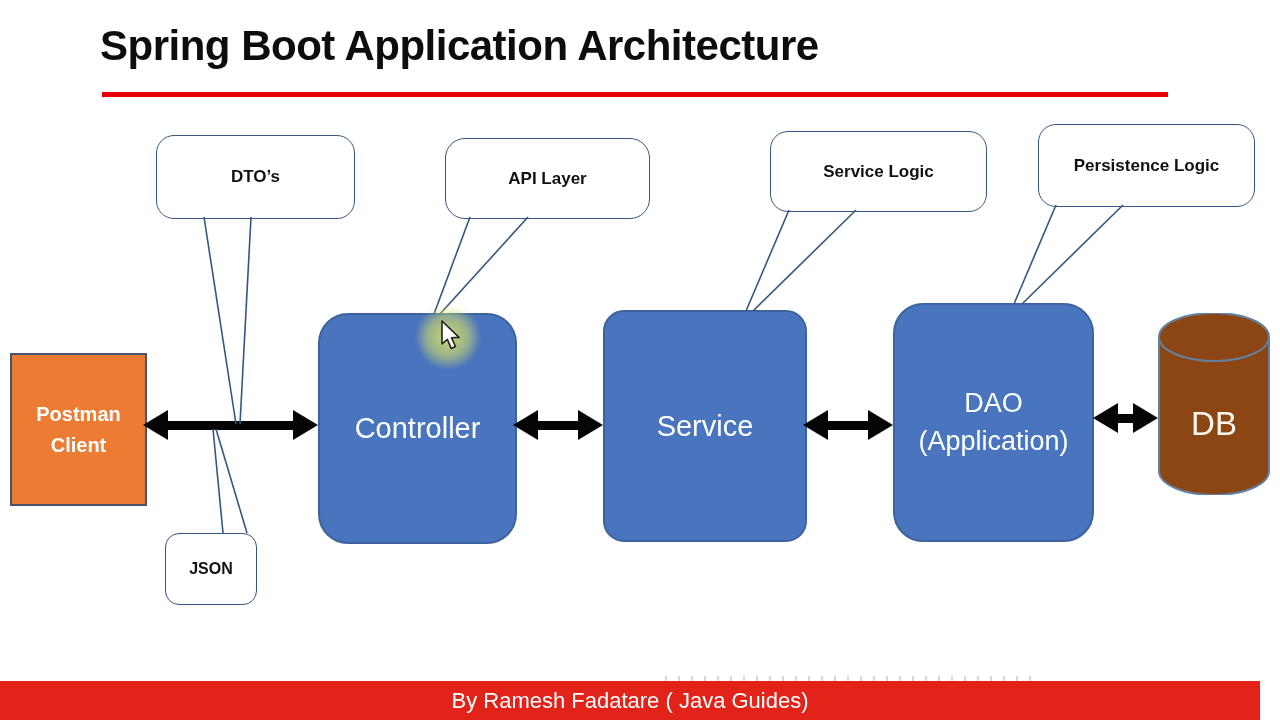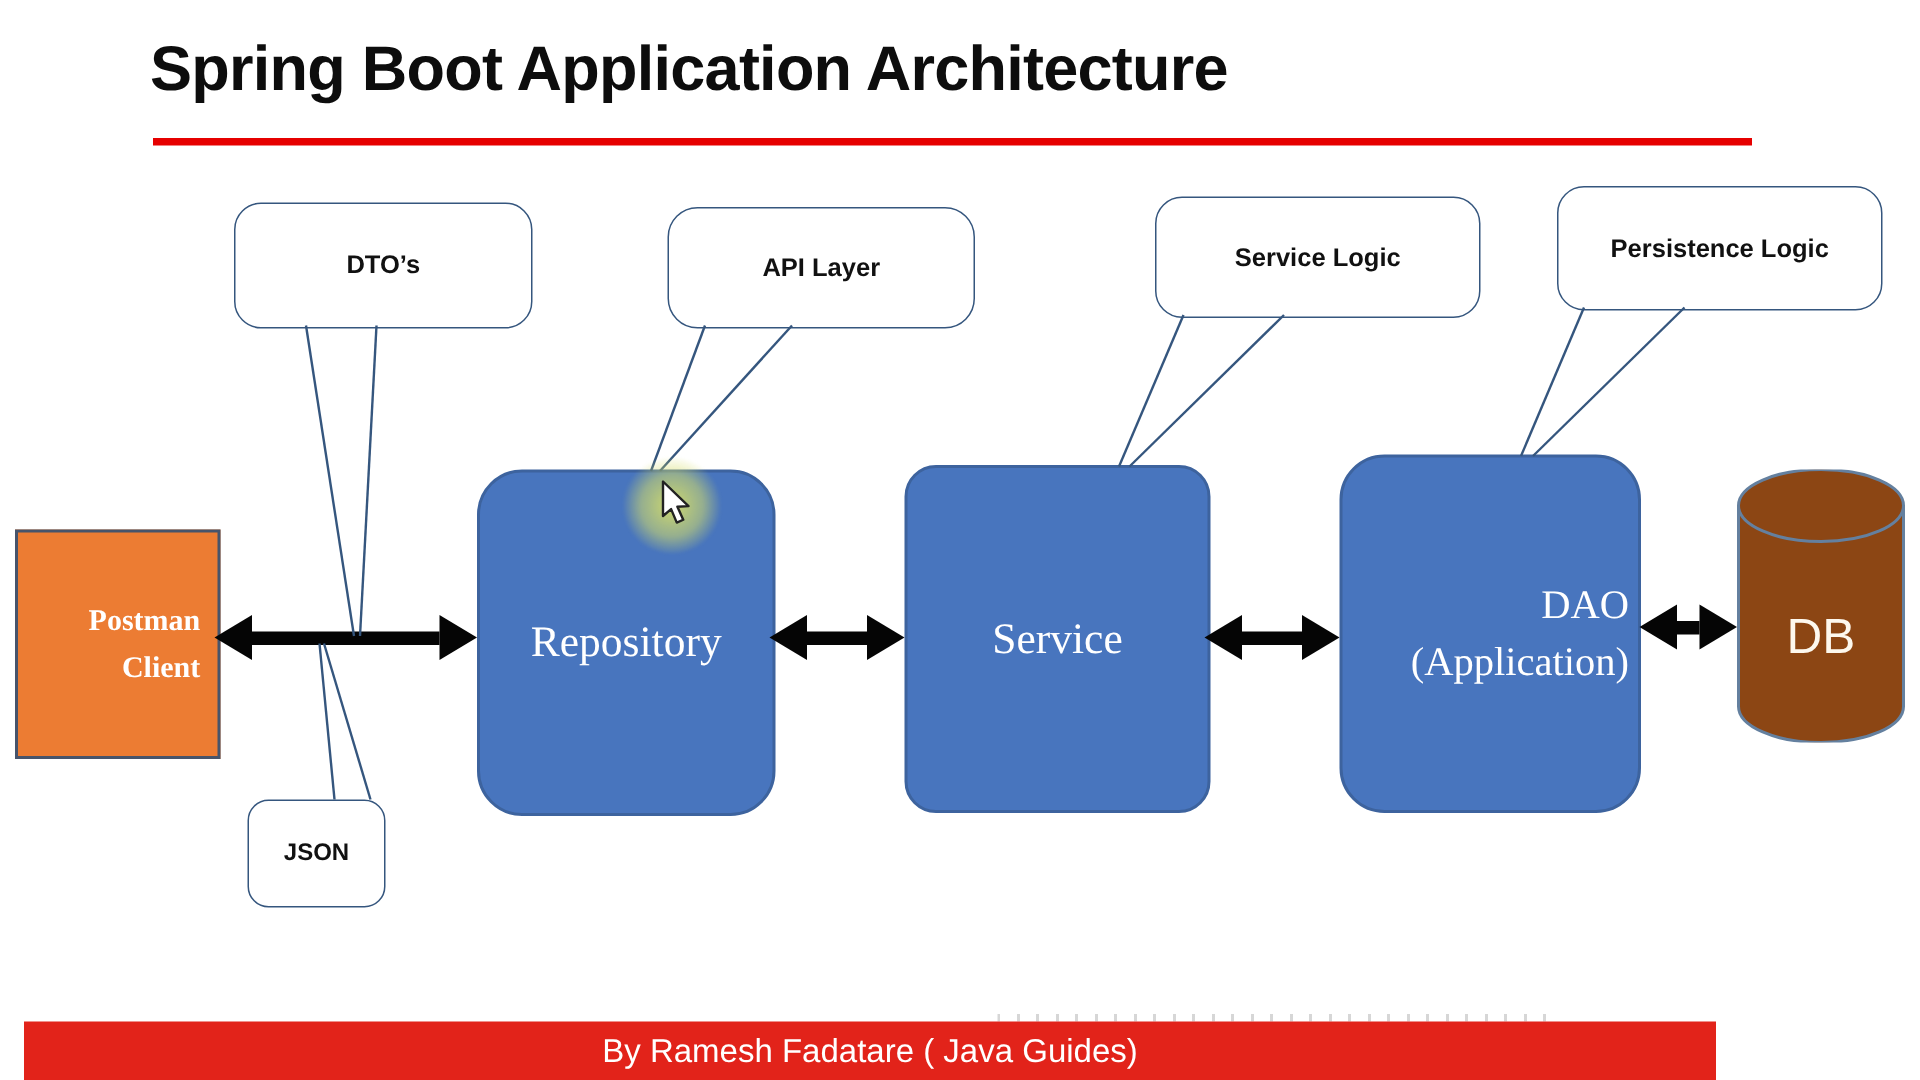--- a/index.html
+++ b/index.html
@@ -23,21 +23,21 @@
     font-weight:bold;color:#111;font-size:17px;z-index:4;
   }
   .callout.dto{left:156px;top:135px;width:197px;height:82px;}
   .callout.api{left:445px;top:138px;width:203px;height:79px;border-radius:20px;}
   .callout.business{left:770px;top:131px;width:215px;height:79px;}
   .callout.persistence{left:1038px;top:124px;width:215px;height:81px;}
   .callout.json{left:165px;top:533px;width:90px;height:70px;border-radius:14px;font-size:16px;text-align:center;}
   
   .node{
     position:absolute;display:flex;align-items:center;justify-content:center;
-    text-align:right;color:#ffffff;z-index:2;font-family:Liberation Serif, serif;
+    text-align:center;color:#ffffff;z-index:2;
   }
   .node.blue{
     background:#4875be;border:2px solid #3d639e;border-radius:30px;
     font-size:29px;
   }
   .node.postman{
     left:10px;top:353px;width:133px;height:149px;
     background:#ec7c33;border:2px solid #47546b;
     font-size:20px;font-weight:bold;line-height:1.55;
   }
@@ -78,22 +78,22 @@
     filter:blur(1px);z-index:6;
   }
   .cursor{position:absolute;left:440px;top:320px;z-index:7;}
   
   .watermark-artifact{
     position:absolute;left:665px;top:676px;width:370px;height:5px;opacity:.4;
     background:repeating-linear-gradient(90deg,#9a9a9a 0 2px,transparent 2px 13px);
     z-index:1;
   }
   .footer-bar{
-    position:absolute;left:0;top:681px;width:1128px;height:39px;background:#e2231a;
-    display:flex;align-items:center;justify-content:center;z-index:8;margin-left:16px;
+    position:absolute;left:0;top:681px;width:1260px;height:39px;background:#e2231a;
+    display:flex;align-items:center;justify-content:center;z-index:8;
   }
   .footer-credit{color:#ffffff;font-size:22px;}
 </style>
 </head>
 <body>
 
 <div class="page-title">Spring Boot Application Architecture</div>
 <div class="title-underline"></div>
 
 <div class="callout dto">
@@ -109,21 +109,21 @@
   <span>Persistence Logic</span>
 </div>
 <div class="callout json">
   <span>JSON</span>
 </div>
 
 <div class="node postman">
   <div class="wrap">Postman Client</div>
 </div>
 <div class="node blue controller">
-  <span>Repository</span>
+  <span>Controller</span>
 </div>
 <div class="node blue service">
   <span>Service</span>
 </div>
 <div class="node blue dao">
   <div class="wrap">DAO (Application)</div>
 </div>
 
 <div class="db-group">
   <svg width="112" height="182" viewBox="0 0 112 182">

